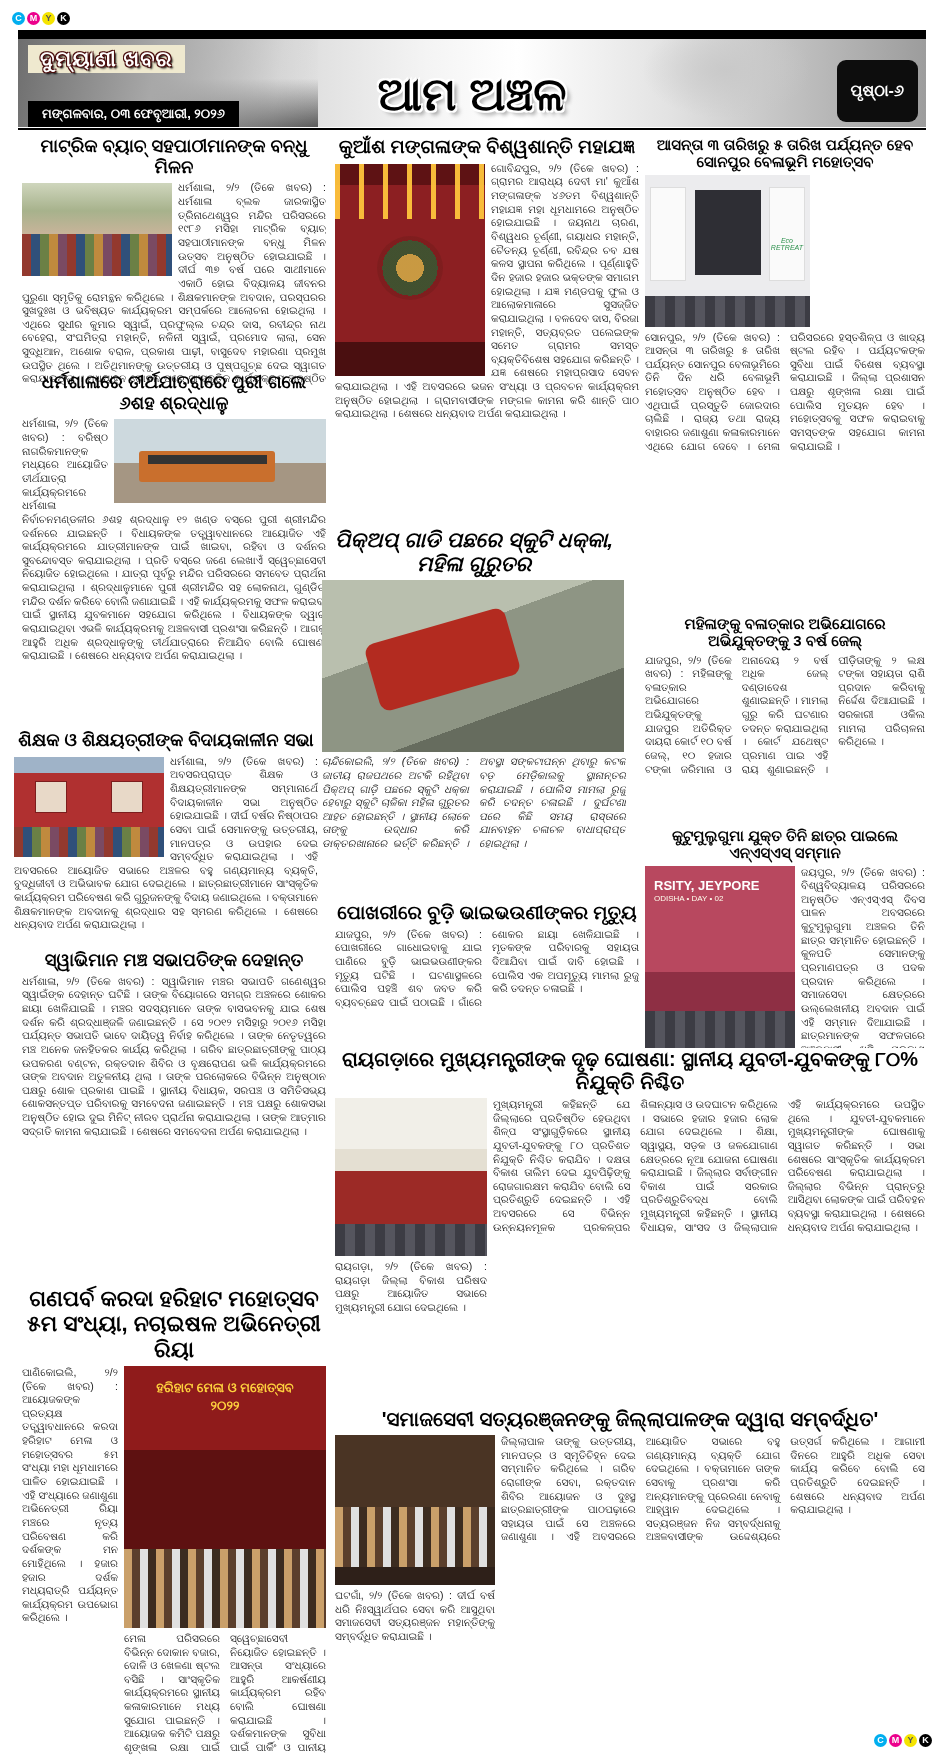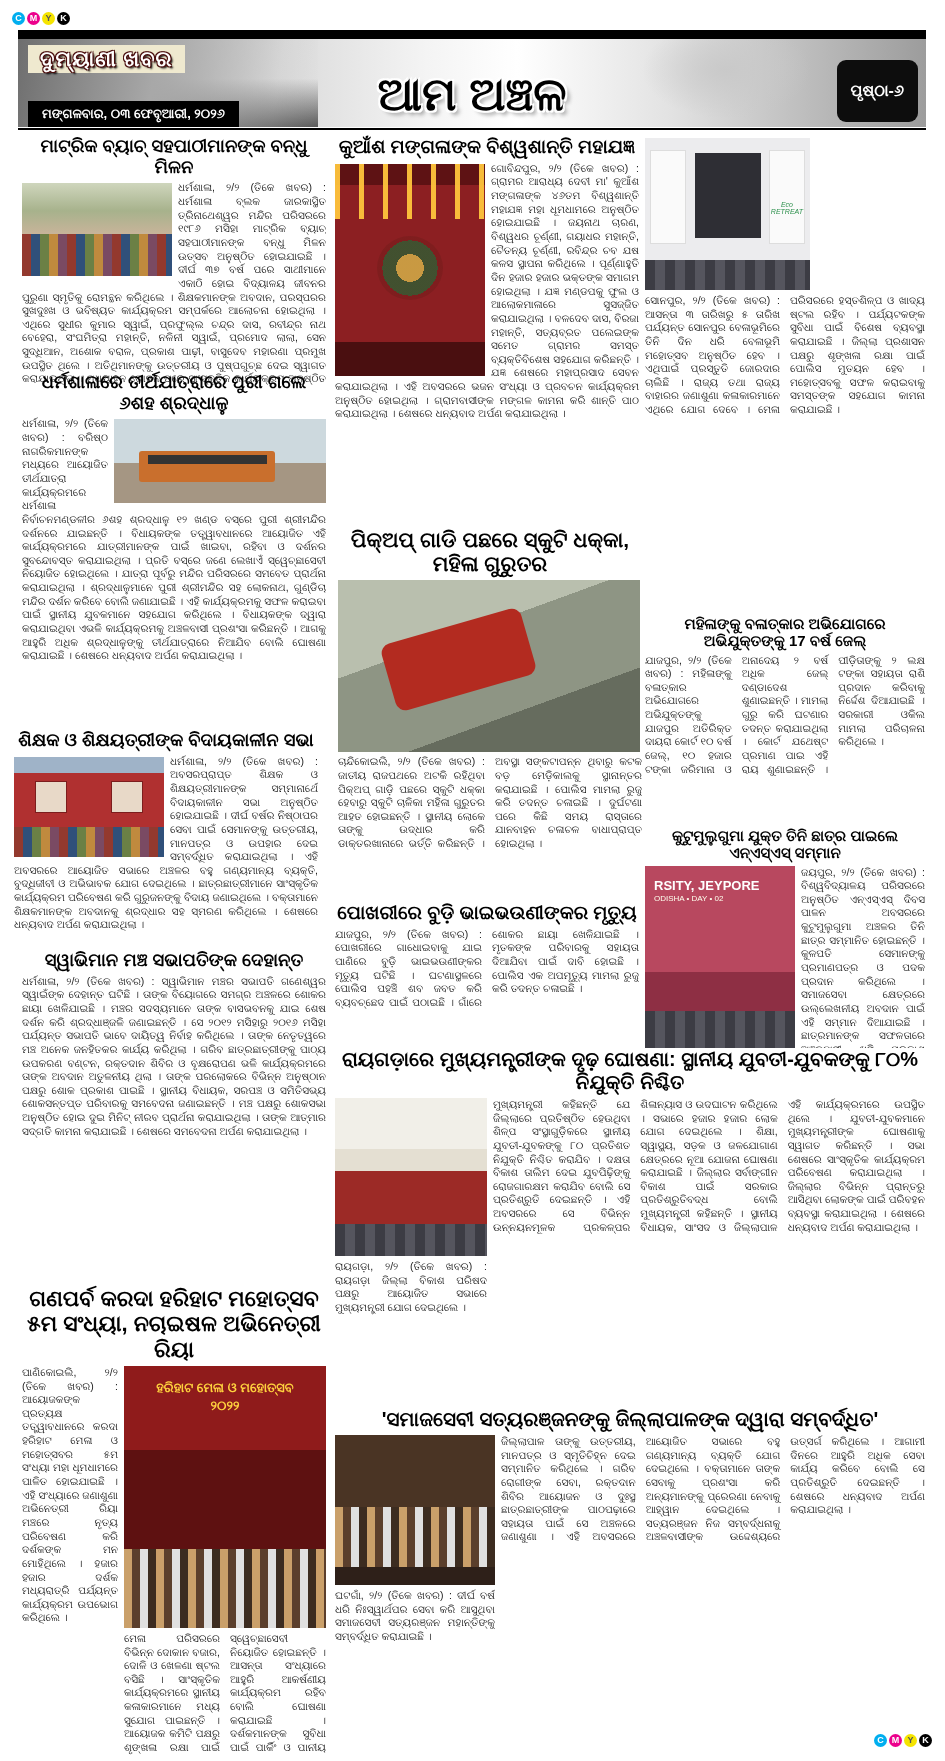--- a/index.html
+++ b/index.html
@@ -153,21 +153,21 @@
     <div class="hl" style="font-size:19px;">କୁଆଁଶ ମଙ୍ଗଳାଙ୍କ ବିଶ୍ୱଶାନ୍ତି ମହାଯଜ୍ଞ</div>
     <div class="bd" style="height:360px;">
       <div class="ph ph-temple" style="float:left;width:150px;height:212px;margin:2px 6px 3px 0;">
         <div class="garlands"></div>
         <div class="rangoli"></div>
       </div>
       <span>ଗୋବିନ୍ଦପୁର, ୨/୨ (ତିକେ ଖବର) : ଗ୍ରାମର ଆରାଧ୍ୟ ଦେବୀ ମା' କୁଆଁଶ ମଙ୍ଗଳାଙ୍କ ୪୬ତମ ବିଶ୍ୱଶାନ୍ତି ମହାଯଜ୍ଞ ମହା ଧୂମଧାମରେ ଅନୁଷ୍ଠିତ ହୋଇଯାଇଛି । ଜୟନାଥ ଚାରଣ, ବିଶ୍ୱଧର ଚୂର୍ଣ୍ଣୀ, ଗୟାଧର ମହାନ୍ତି, ଚୈତନ୍ୟ ଚୂର୍ଣ୍ଣୀ, ରବିନ୍ଦ୍ର ଚବ ଯଷ କଳସ ସ୍ଥାପନା କରିଥିଲେ । ପୂର୍ଣ୍ଣାହୁତି ଦିନ ହଜାର ହଜାର ଭକ୍ତଙ୍କ ସମାଗମ ହୋଇଥିଲା । ଯଜ୍ଞ ମଣ୍ଡପକୁ ଫୁଲ ଓ ଆଲୋକମାଳାରେ ସୁସଜ୍ଜିତ କରାଯାଇଥିଲା । ବଳଦେବ ଦାସ, ବିରଜା ମହାନ୍ତି, ସତ୍ୟବ୍ରତ ପଲେଇଙ୍କ ସମେତ ଗ୍ରାମର ସମସ୍ତ ବ୍ୟକ୍ତିବିଶେଷ ସହଯୋଗ କରିଛନ୍ତି । ଯଜ୍ଞ ଶେଷରେ ମହାପ୍ରସାଦ ସେବନ କରାଯାଇଥିଲା । ଏହି ଅବସରରେ ଭଜନ ସଂଧ୍ୟା ଓ ପ୍ରବଚନ କାର୍ଯ୍ୟକ୍ରମ ଅନୁଷ୍ଠିତ ହୋଇଥିଲା । ଗ୍ରାମବାସୀଙ୍କ ମଙ୍ଗଳ କାମନା କରି ଶାନ୍ତି ପାଠ କରାଯାଇଥିଲା । ଶେଷରେ ଧନ୍ୟବାଦ ଅର୍ପଣ କରାଯାଇଥିଲା ।</span>
     </div>
   </div>
 
-  <div class="abs" style="left:338px;top:528px;width:304px;height:370px;">
+  <div class="abs" style="left:322px;top:528px;width:304px;height:370px;font-style:italic;">
     <div class="hl" style="font-size:21px;">ପିକ୍ଅପ୍ ଗାଡି ପଛରେ ସ୍କୁଟି ଧକ୍କା, ମହିଳା ଗୁରୁତର</div>
     <div class="ph ph-accident" style="width:302px;height:172px;margin:3px 0;">
       <div class="scooter"></div>
     </div>
     <div class="bd cols2" style="height:130px;">ଚାନ୍ଦିକୋଇଲି, ୨/୨ (ତିକେ ଖବର) : ଜାତୀୟ ରାଜପଥରେ ଅଟକି ରହିଥିବା ପିକ୍ଅପ୍ ଗାଡ଼ି ପଛରେ ସ୍କୁଟି ଧକ୍କା ହେବାରୁ ସ୍କୁଟି ଚାଳିକା ମହିଳା ଗୁରୁତର ଆହତ ହୋଇଛନ୍ତି । ସ୍ଥାନୀୟ ଲୋକେ ତାଙ୍କୁ ଉଦ୍ଧାର କରି ଡାକ୍ତରଖାନାରେ ଭର୍ତ୍ତି କରିଛନ୍ତି । ଅବସ୍ଥା ସଙ୍କଟାପନ୍ନ ଥିବାରୁ କଟକ ବଡ଼ ମେଡ଼ିକାଲକୁ ସ୍ଥାନାନ୍ତର କରାଯାଇଛି । ପୋଲିସ ମାମଲା ରୁଜୁ କରି ତଦନ୍ତ ଚଳାଇଛି । ଦୁର୍ଘଟଣା ପରେ କିଛି ସମୟ ରାସ୍ତାରେ ଯାନବାହନ ଚଳାଚଳ ବାଧାପ୍ରାପ୍ତ ହୋଇଥିଲା ।</div>
   </div>
 
   <div class="abs" style="left:335px;top:902px;width:304px;height:144px;">
     <div class="hl" style="font-size:19px;">ପୋଖରୀରେ ବୁଡ଼ି ଭାଇଭଉଣୀଙ୍କର ମୃତ୍ୟୁ</div>
     <div class="bd cols2" style="height:96px;">ଯାଜପୁର, ୨/୨ (ତିକେ ଖବର) : ପୋଖରୀରେ ଗାଧୋଇବାକୁ ଯାଇ ପାଣିରେ ବୁଡ଼ି ଭାଇଭଉଣୀଙ୍କର ମୃତ୍ୟୁ ଘଟିଛି । ଘଟଣାସ୍ଥଳରେ ପୋଲିସ ପହଞ୍ଚି ଶବ ଜବତ କରି ବ୍ୟବଚ୍ଛେଦ ପାଇଁ ପଠାଇଛି । ଗାଁରେ ଶୋକର ଛାୟା ଖେଳିଯାଇଛି । ମୃତକଙ୍କ ପରିବାରକୁ ସହାୟତା ଦିଆଯିବା ପାଇଁ ଦାବି ହୋଇଛି । ପୋଲିସ ଏକ ଅପମୃତ୍ୟୁ ମାମଲା ରୁଜୁ କରି ତଦନ୍ତ ଚଳାଇଛି ।</div>
@@ -193,33 +193,34 @@
         <div class="ph ph-samaj" style="width:160px;height:150px;">
           <div class="people-mid"></div>
         </div>
         <div class="bd" style="height:156px;">ଘଟଗାଁ, ୨/୨ (ତିକେ ଖବର) : ଦୀର୍ଘ ବର୍ଷ ଧରି ନିଃସ୍ୱାର୍ଥପର ସେବା କରି ଆସୁଥିବା ସମାଜସେବୀ ସତ୍ୟରଞ୍ଜନ ମହାନ୍ତିଙ୍କୁ ସମ୍ବର୍ଦ୍ଧିତ କରାଯାଇଛି ।</div>
       </div>
       <div class="bd cols3" style="flex:1;height:316px;">ଜିଲ୍ଲାପାଳ ତାଙ୍କୁ ଉତ୍ତରୀୟ, ମାନପତ୍ର ଓ ସ୍ମୃତିଚିହ୍ନ ଦେଇ ସମ୍ମାନିତ କରିଥିଲେ । ଗରିବ ରୋଗୀଙ୍କ ସେବା, ରକ୍ତଦାନ ଶିବିର ଆୟୋଜନ ଓ ଦୁଃସ୍ଥ ଛାତ୍ରଛାତ୍ରୀଙ୍କ ପାଠପଢ଼ାରେ ସହାୟତା ପାଇଁ ସେ ଅଞ୍ଚଳରେ ଜଣାଶୁଣା । ଏହି ଅବସରରେ ଆୟୋଜିତ ସଭାରେ ବହୁ ଗଣ୍ୟମାନ୍ୟ ବ୍ୟକ୍ତି ଯୋଗ ଦେଇଥିଲେ । ବକ୍ତାମାନେ ତାଙ୍କ ସେବାକୁ ପ୍ରଶଂସା କରି ଅନ୍ୟମାନଙ୍କୁ ପ୍ରେରଣା ନେବାକୁ ଆହ୍ୱାନ ଦେଇଥିଲେ । ସତ୍ୟରଞ୍ଜନ ନିଜ ସମ୍ବର୍ଦ୍ଧନାକୁ ଅଞ୍ଚଳବାସୀଙ୍କ ଉଦ୍ଦେଶ୍ୟରେ ଉତ୍ସର୍ଗ କରିଥିଲେ । ଆଗାମୀ ଦିନରେ ଆହୁରି ଅଧିକ ସେବା କାର୍ଯ୍ୟ କରିବେ ବୋଲି ସେ ପ୍ରତିଶ୍ରୁତି ଦେଇଛନ୍ତି । ଶେଷରେ ଧନ୍ୟବାଦ ଅର୍ପଣ କରାଯାଇଥିଲା ।</div>
     </div>
   </div>
 
   <div class="abs" style="left:645px;top:136px;width:280px;height:476px;">
+    <div class="hl" style="font-size:15px;">ଆସନ୍ତା ୩ ତାରିଖରୁ ୫ ତାରିଖ ପର୍ଯ୍ୟନ୍ତ ହେବ ସୋନପୁର ବେଳାଭୂମି ମହୋତ୍ସବ</div>
     <div class="row" style="margin-top:2px;">
       <div class="ph ph-eco" style="width:165px;height:152px;">
         <div class="eco-screen"></div>
         <div class="eco-card" style="left:3%;"></div>
         <div class="eco-card" style="right:3%;">Eco RETREAT</div>
         <div class="crowd"></div>
       </div>
     </div>
     <div class="bd cols2" style="height:282px;margin-top:4px;">ସୋନପୁର, ୨/୨ (ତିକେ ଖବର) : ଆସନ୍ତା ୩ ତାରିଖରୁ ୫ ତାରିଖ ପର୍ଯ୍ୟନ୍ତ ସୋନପୁର ବେଳାଭୂମିରେ ତିନି ଦିନ ଧରି ବେଳାଭୂମି ମହୋତ୍ସବ ଅନୁଷ୍ଠିତ ହେବ । ଏଥିପାଇଁ ପ୍ରସ୍ତୁତି ଜୋରଦାର ଚାଲିଛି । ରାଜ୍ୟ ତଥା ରାଜ୍ୟ ବାହାରର ଜଣାଶୁଣା କଳାକାରମାନେ ଏଥିରେ ଯୋଗ ଦେବେ । ମେଳା ପରିସରରେ ହସ୍ତଶିଳ୍ପ ଓ ଖାଦ୍ୟ ଷ୍ଟଲ ରହିବ । ପର୍ଯ୍ୟଟକଙ୍କ ସୁବିଧା ପାଇଁ ବିଶେଷ ବ୍ୟବସ୍ଥା କରାଯାଇଛି । ଜିଲ୍ଲା ପ୍ରଶାସନ ପକ୍ଷରୁ ଶୃଙ୍ଖଳା ରକ୍ଷା ପାଇଁ ପୋଲିସ ମୁତୟନ ହେବ । ମହୋତ୍ସବକୁ ସଫଳ କରାଇବାକୁ ସମସ୍ତଙ୍କ ସହଯୋଗ କାମନା କରାଯାଇଛି ।</div>
   </div>
 
   <div class="abs" style="left:645px;top:615px;width:280px;height:210px;">
-    <div class="hl" style="font-size:15px;">ମହିଳାଙ୍କୁ ବଳାତ୍କାର ଅଭିଯୋଗରେ ଅଭିଯୁକ୍ତଙ୍କୁ 17 ବର୍ଷ ଜେଲ୍</div>
+    <div class="hl" style="font-size:15px;">ମହିଳାଙ୍କୁ ବଳାତ୍କାର ଅଭିଯୋଗରେ ଅଭିଯୁକ୍ତଙ୍କୁ 3 ବର୍ଷ ଜେଲ୍</div>
     <div class="bd cols3" style="height:168px;">ଯାଜପୁର, ୨/୨ (ତିକେ ଖବର) : ମହିଳାଙ୍କୁ ବଳାତ୍କାର ଅଭିଯୋଗରେ ଅଭିଯୁକ୍ତଙ୍କୁ ଯାଜପୁର ଅତିରିକ୍ତ ଦାୟରା କୋର୍ଟ ୧୦ ବର୍ଷ ଜେଲ୍, ୧୦ ହଜାର ଟଙ୍କା ଜରିମାନା ଓ ଅନାଦେୟ ୨ ବର୍ଷ ଅଧିକ ଜେଲ୍ ଦଣ୍ଡାଦେଶ ଶୁଣାଇଛନ୍ତି । ମାମଲା ଗୁରୁ କରି ଘଟଣାର ତଦନ୍ତ କରାଯାଇଥିଲା । କୋର୍ଟ ଯଥେଷ୍ଟ ପ୍ରମାଣ ପାଇ ଏହି ରାୟ ଶୁଣାଇଛନ୍ତି । ପୀଡ଼ିତାଙ୍କୁ ୨ ଲକ୍ଷ ଟଙ୍କା ସହାୟତା ରାଶି ପ୍ରଦାନ କରିବାକୁ ନିର୍ଦ୍ଦେଶ ଦିଆଯାଇଛି । ସରକାରୀ ଓକିଲ ମାମଲା ପରିଚାଳନା କରିଥିଲେ ।</div>
   </div>
 
   <div class="abs" style="left:645px;top:827px;width:280px;height:218px;">
     <div class="hl" style="font-size:15px;">କୁଟୁମୁଲୁଗୁମା ଯୁକ୍ତ ତିନି ଛାତ୍ର ପାଇଲେ ଏନ୍‌ଏସ୍‌ଏସ୍ ସମ୍ମାନ</div>
     <div class="row" style="margin-top:2px;">
       <div class="ph ph-univ" style="width:150px;height:182px;">
         <div class="univ-text">
           <div>RSITY, JEYPORE</div>
           <div class="univ-sub">ODISHA • DAY • 02</div>

